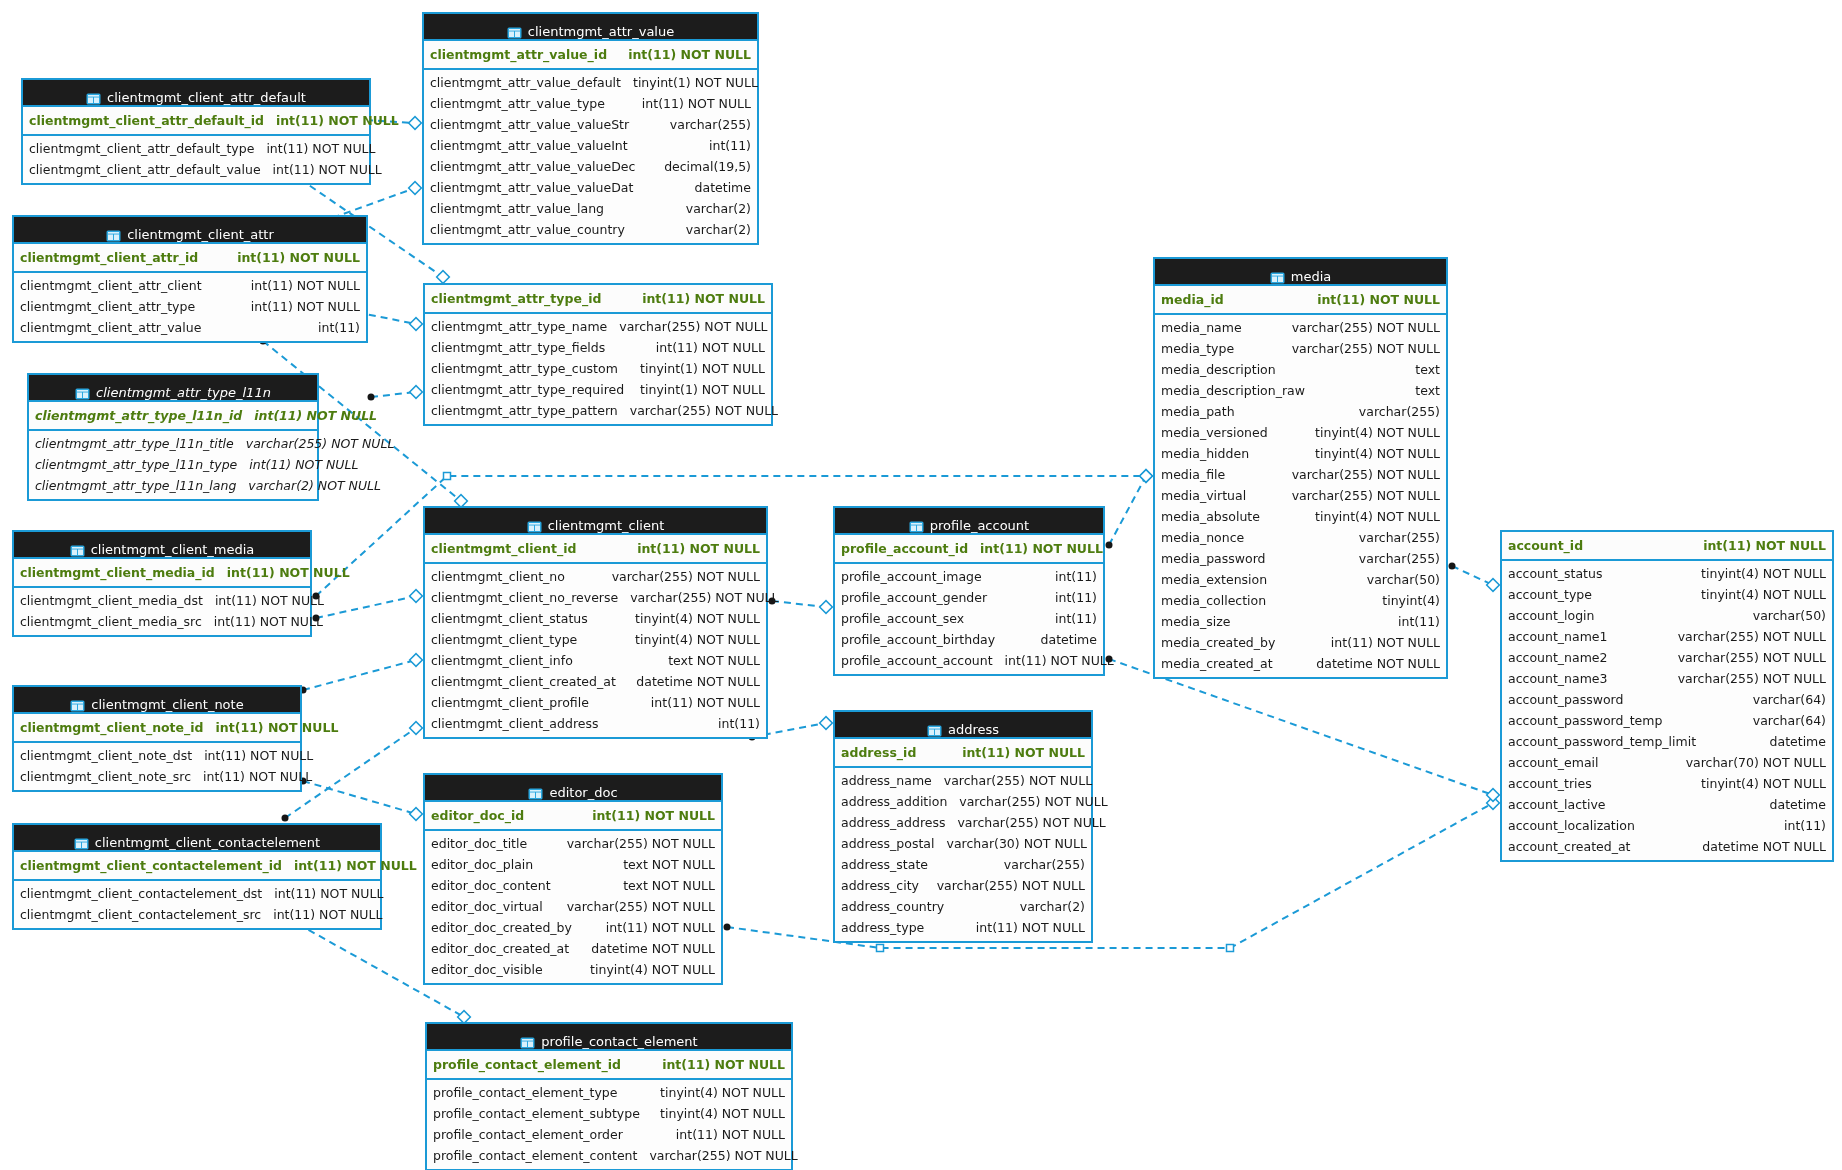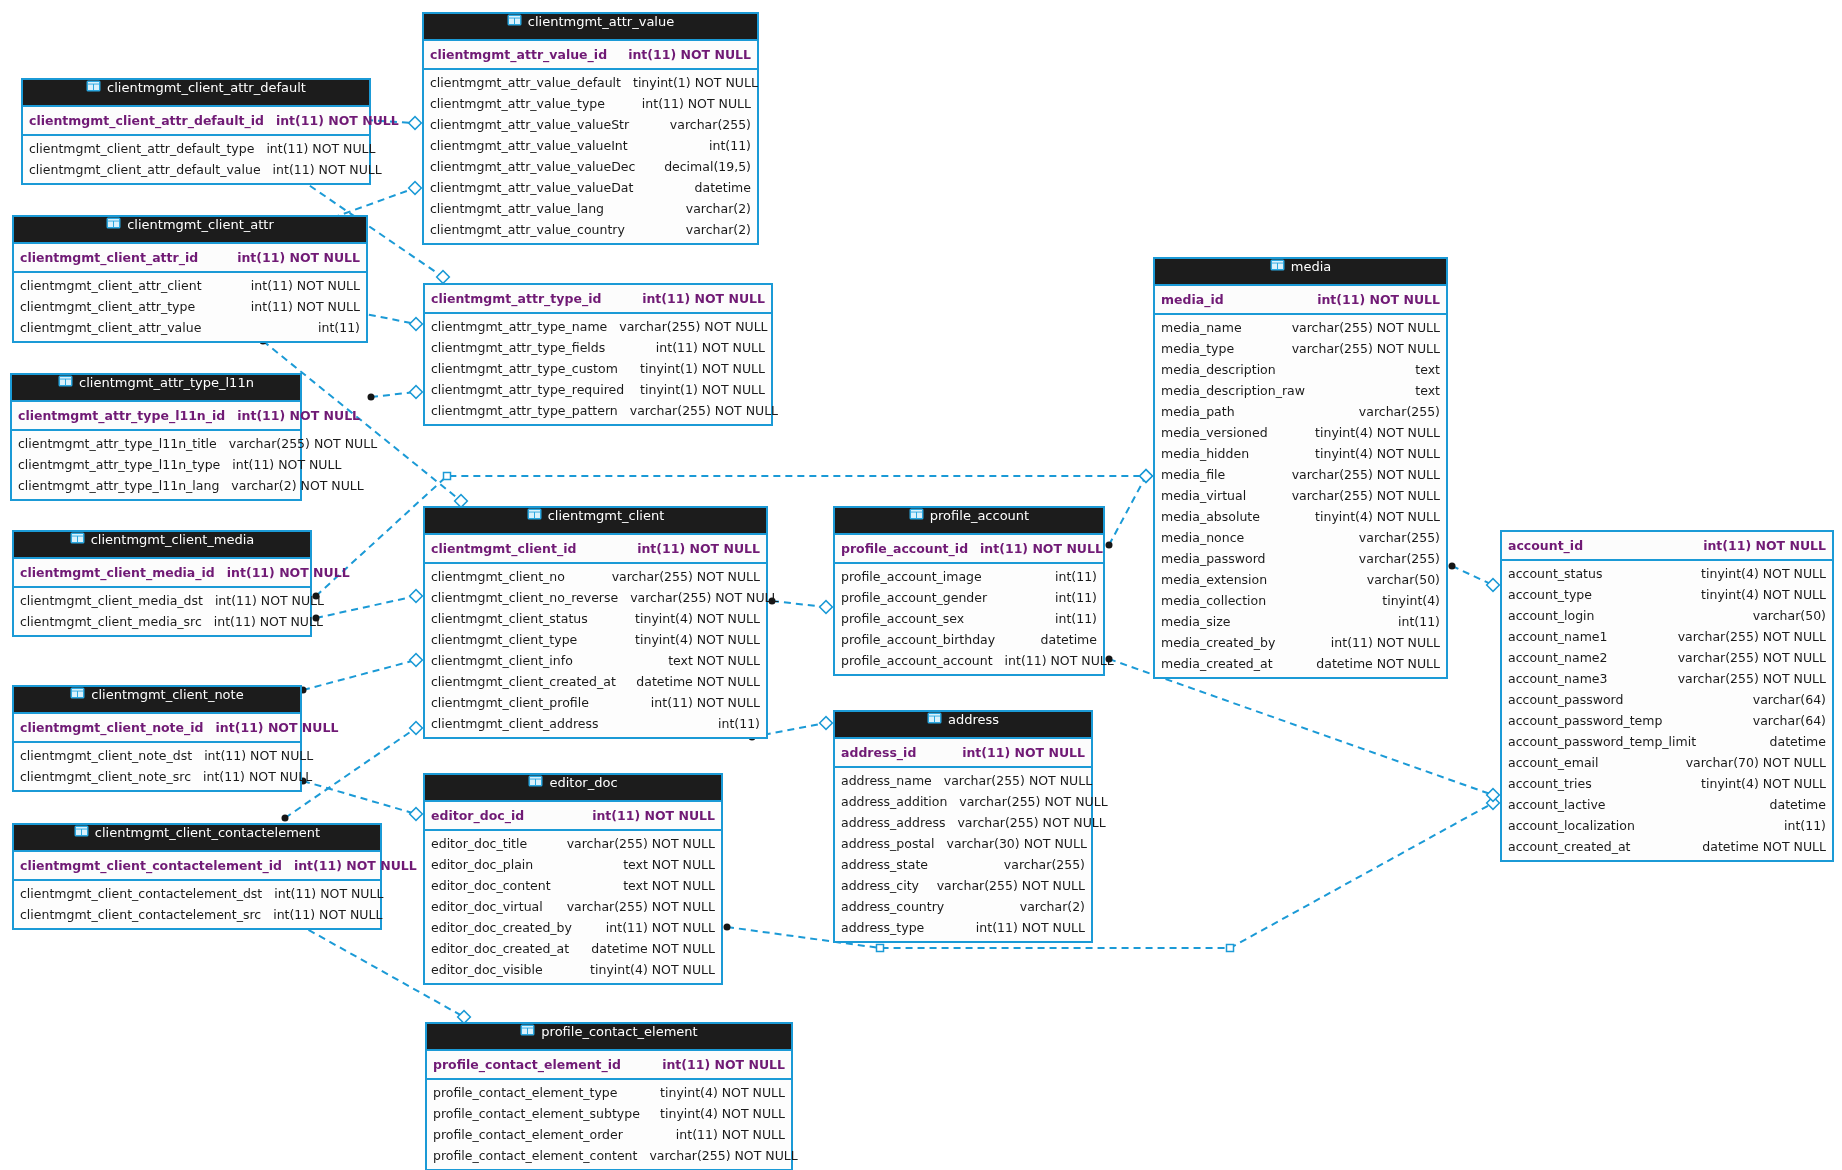--- a/index.html
+++ b/index.html
@@ -1,21 +1,21 @@
 <!DOCTYPE html>
 <html><head>
 <meta charset="utf-8">
 <style>
   html,body{margin:0;padding:0;background:#fff;font-family:"DejaVu Sans","Liberation Sans",sans-serif;}
   #canvas{position:relative;width:1842px;height:1170px;background:#ffffff;overflow:hidden;}
   #rel-svg{position:absolute;left:0;top:0;z-index:1;}
   .tbl{position:absolute;z-index:2;border:2px solid #1b9ad6;background:#fdfdfd;box-sizing:border-box;}
-  .tbl-header{background:#1c1c1c;color:#ffffff;height:25px;display:flex;align-items:flex-start;justify-content:center;gap:6px;font-size:13px;border-bottom:2px solid #1b9ad6;padding:0 4px;white-space:nowrap;cursor:move;}
+  .tbl-header{background:#1c1c1c;color:#ffffff;height:25px;display:flex;align-items:flex-end;justify-content:center;gap:6px;font-size:13px;border-bottom:2px solid #1b9ad6;padding:0 4px;white-space:nowrap;cursor:move;}
   .tbl-icon{display:inline-flex;align-items:center;}
-  .tbl-pk{display:flex;justify-content:space-between;align-items:center;height:27px;padding:0 6px;font-weight:bold;font-size:12.5px;border-bottom:2px solid #1b9ad6;background:#fcfcfc;white-space:nowrap;color:#701a75;}
+  .tbl-pk{display:flex;justify-content:space-between;align-items:center;height:27px;padding:0 6px;font-weight:bold;font-size:12.5px;border-bottom:2px solid #1b9ad6;background:#fcfcfc;white-space:nowrap;color:#4d7c0f;}
   .tbl-body{padding:2px 0 3px 0;}
   .tbl-row{display:flex;justify-content:space-between;align-items:center;height:21px;padding:0 6px;font-size:12.5px;white-space:nowrap;color:#1a1a1a;}
   .col-name{margin-right:12px;}
   .col-type{margin-left:auto;}
 </style>
 </head>
 <body>
 
 <div id="canvas">
     <svg id="rel-svg" width="1842" height="1170">
@@ -179,21 +179,21 @@
         <div class="tbl-row">
           <span class="col-name">clientmgmt_client_attr_type</span>
           <span class="col-type">int(11) NOT NULL</span>
         </div>
         <div class="tbl-row">
           <span class="col-name">clientmgmt_client_attr_value</span>
           <span class="col-type">int(11)</span>
         </div>
       </div>
     </div>
-    <div class="tbl" style="left: 10px; top: 373px; width: 292px;">
+    <div class="tbl" style="left: 27px; top: 373px; width: 292px; font-style: italic;">
       <div class="tbl-header">
         <span class="tbl-icon">
           <svg width="15" height="12" viewBox="0 0 15 12">
             <rect x="0.5" y="0.5" width="14" height="11" rx="1.5" fill="#2aa7e0"></rect>
             <rect x="2" y="4.5" width="5" height="5.5" fill="#d9f1fc"></rect>
             <rect x="8" y="4.5" width="5" height="5.5" fill="#d9f1fc"></rect>
             <rect x="2" y="2" width="11" height="1.6" fill="#d9f1fc"></rect>
           </svg>
         </span>
         <span>clientmgmt_attr_type_l11n</span>

